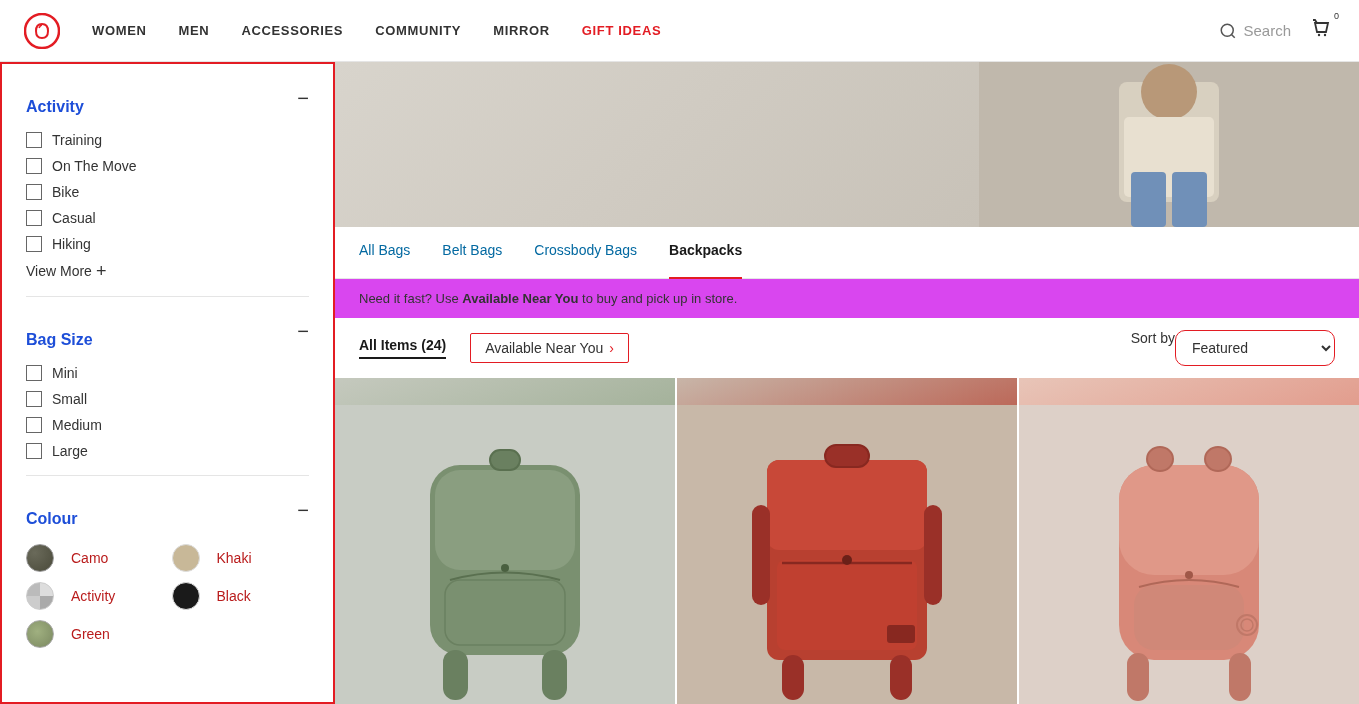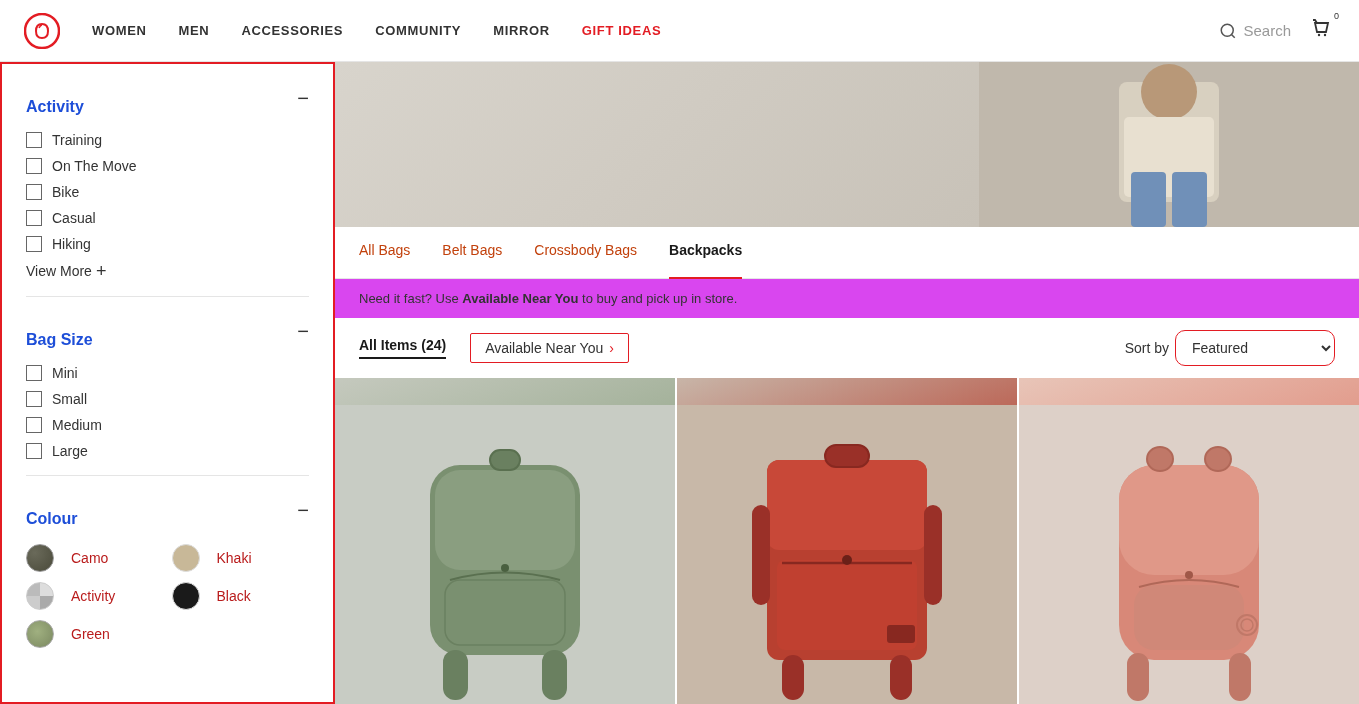--- a/index.html
+++ b/index.html
@@ -204,21 +204,21 @@
       display: flex;
       align-items: center;
       padding: 0 24px;
       border-bottom: 1px solid #e5e5e5;
       gap: 32px;
       height: 52px;
     }
 
     .tab-item {
       font-size: 14px;
-      color: #c2410c;
+      color: #0369a1;
       cursor: pointer;
       padding-bottom: 4px;
       border-bottom: 2px solid transparent;
       height: 52px;
       display: flex;
       align-items: center;
     }
 
     .tab-item.active {
       font-weight: 700;
@@ -486,21 +486,21 @@
     </div>
 
     <div class="filter-toolbar">
       <div class="filter-tabs">
         <span class="filter-tab active">All Items (24)</span>
         <button class="available-near-you-btn">
           <span>Available Near You</span>
           <span class="chevron-right">›</span>
         </button>
       </div>
-      <div style="display:flex;align-items:center;gap:6px;">
+      <div style="display:flex;">
         <span style="font-size:14px;color:#333;">Sort by</span>
         <select class="sort-select">
           <option>Featured</option>
           <option>Price: Low to High</option>
           <option>Price: High to Low</option>
           <option>Newest</option>
         </select>
       </div>
     </div>
 

